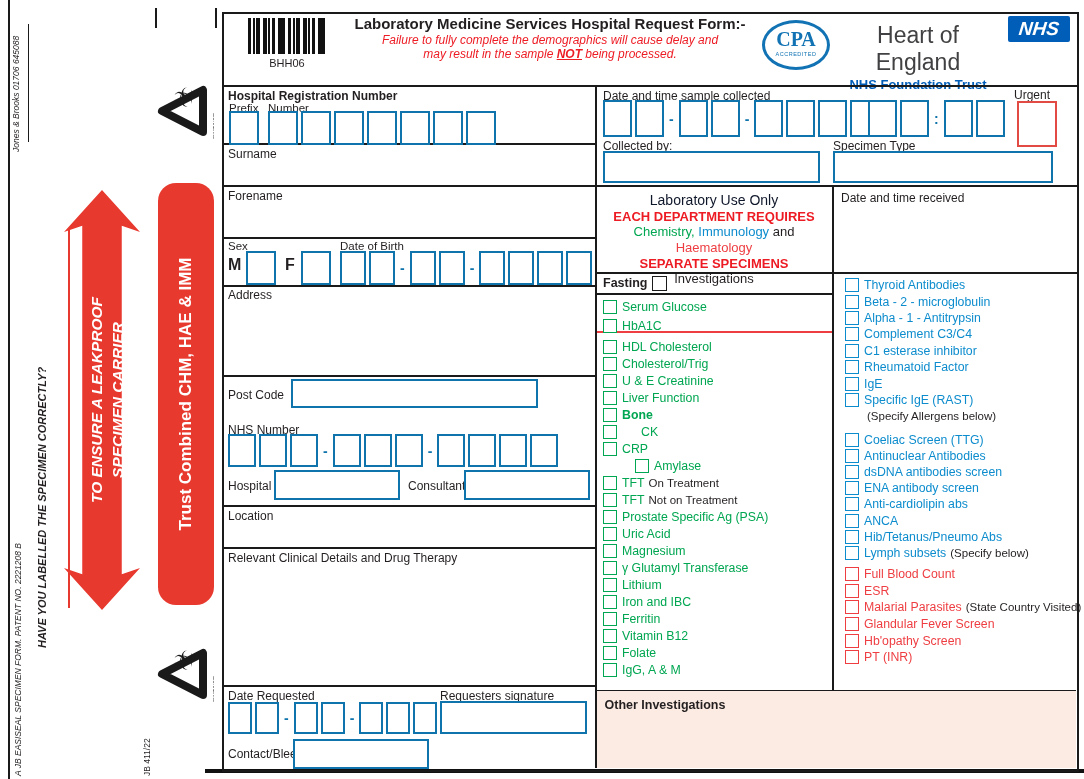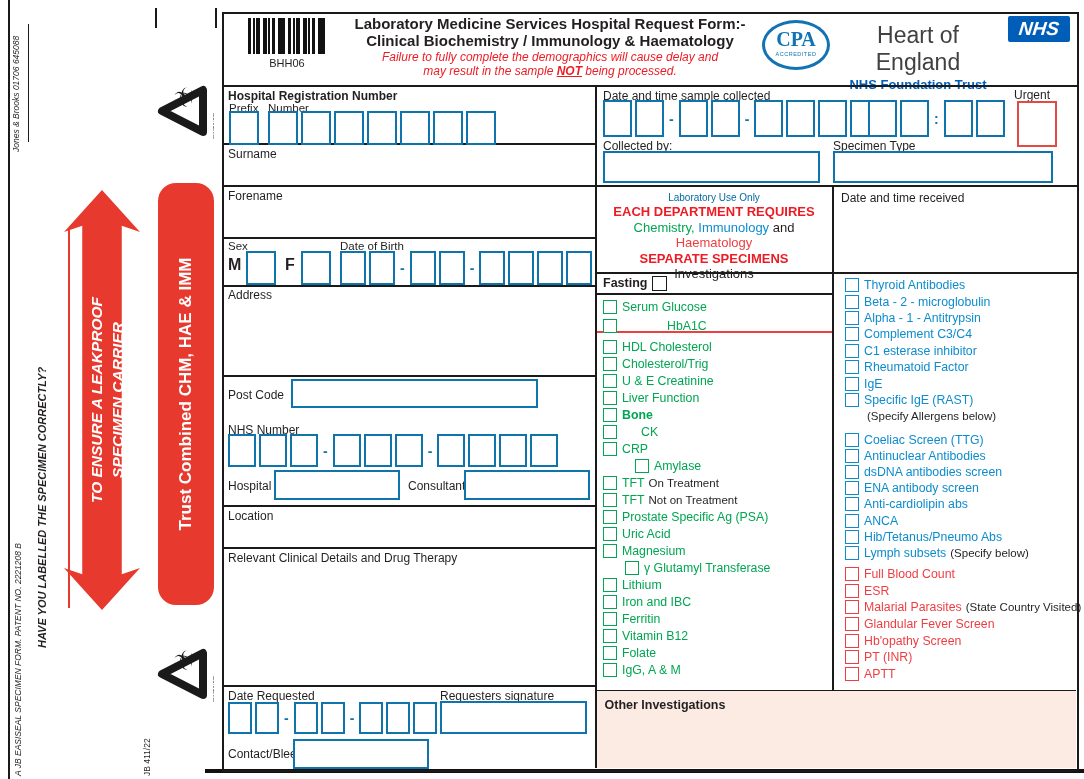--- a/index.html
+++ b/index.html
@@ -82,21 +82,20 @@
 
   <div class="abs" style="left:222px;top:12px;width:853px;height:756px;border:2px solid #1a1a1a;"></div>
 
   <div class="abs" style="left:248px;top:18px;width:78px;height:36px;background:
       repeating-linear-gradient(90deg,#111 0 2px,transparent 2px 5px),
       repeating-linear-gradient(90deg,#111 0 3px,transparent 3px 8px);"></div>
   <div class="abs" style="left:248px;top:57px;width:78px;text-align:center;font-size:11px;">BHH06</div>
 
   <div class="abs" style="left:332px;top:15px;width:436px;text-align:center;">
     <div class="bold" style="font-size:15px;">Laboratory Medicine Services Hospital Request Form:-</div>
-    <div class="bold" style="font-size:15px;">Clinical Biochemistry / Immunology &amp; Haematology</div>
     <div style="font-size:12px;font-style:italic;color:#ed1c24;line-height:1.2;margin-top:1px;">Failure to fully complete the demographics will cause delay and</div>
     <div style="font-size:12px;font-style:italic;color:#ed1c24;line-height:1.2;"><span>may result in the sample </span><span style="text-decoration:underline;font-weight:bold;">NOT</span><span> being processed.</span></div>
   </div>
 
   <div class="abs" style="left:762px;top:20px;width:62px;height:44px;border:3px solid #1173b4;border-radius:50%;text-align:center;">
     <div style="font-family:'Liberation Serif',serif;font-weight:bold;color:#1173b4;font-size:20px;margin-top:6px;line-height:1;">CPA</div>
     <div style="font-size:5.5px;color:#1173b4;letter-spacing:0.5px;margin-top:2px;">ACCREDITED</div>
   </div>
   <div class="abs" style="left:833px;top:22px;width:170px;text-align:center;">
     <div style="font-size:23px;color:#414143;">Heart of England</div>
@@ -270,21 +269,21 @@
       </span>
     </div>
   <div class="abs lab" style="left:1014px;top:88px;">Urgent</div>
   <div class="abs" style="left:1017px;top:101px;width:36px;height:42px;border:2px solid #e14b44;background:#fff;"></div>
   <div class="abs lab" style="left:603px;top:139px;">Collected by:</div>
   <div class="fieldbox" style="left:603px;top:151px;width:213px;height:28px;"></div>
   <div class="abs lab" style="left:833px;top:139px;">Specimen Type</div>
   <div class="fieldbox" style="left:833px;top:151px;width:216px;height:28px;"></div>
 
   <div class="abs" style="left:597px;top:192px;width:234px;text-align:center;line-height:1.2;">
-    <div style="font-size:10px;color:#0369a1;">Laboratory Use Only</div>
+    <div style="font-size:14px;color:#0f172a;">Laboratory Use Only</div>
     <div style="font-size:13px;font-weight:bold;color:#ed1c24;">EACH DEPARTMENT REQUIRES</div>
     <div style="font-size:13px;">
       <span style="color:#00a651;">Chemistry,</span>
       <span style="color:#0d8ccd;">Immunology</span>
       <span>and</span>
       <span style="color:#ee3e42;">Haematology</span>
     </div>
     <div style="font-size:13px;font-weight:bold;color:#ed1c24;">SEPARATE SPECIMENS</div>
     <div style="font-size:13px;">Investigations</div>
   </div>
@@ -292,21 +291,21 @@
   <div class="abs" style="left:841px;top:205px;width:228px;height:60px;"></div>
 
   <div class="abs bold" style="left:603px;top:276px;font-size:12.5px;">Fasting</div>
   <div class="abs" style="left:652px;top:276px;width:13px;height:13px;border:1.5px solid #1a1a1a;"></div>
 
   <div class="list green" style="left:603px;top:297px;">
       <div class="chk-row" style="height: 19px;">
         <span class="chk"></span>
         <span class="lbl">Serum Glucose</span>
       </div>
-      <div class="chk-row" style="height: 19px; justify-content: space-between;">
+      <div class="chk-row" style="height: 19px;">
         <span class="chk"></span>
         <span class="lbl">HbA1C</span>
       </div>
     </div>
   <div class="list green" style="left:603px;top:338px;">
       <div class="chk-row" style="height: 17px;">
         <span class="chk"></span>
         <span class="lbl">HDL Cholesterol</span>
       </div>
       <div class="chk-row" style="height: 17px;">
@@ -352,21 +351,21 @@
         <span class="lbl">Prostate Specific Ag (PSA)</span>
       </div>
       <div class="chk-row" style="height: 17px;">
         <span class="chk"></span>
         <span class="lbl">Uric Acid</span>
       </div>
       <div class="chk-row" style="height: 17px;">
         <span class="chk"></span>
         <span class="lbl">Magnesium</span>
       </div>
-      <div class="chk-row" style="height: 17px; margin-left: 22px;">
+      <div class="chk-row" style="height: 17px;">
         <span class="chk"></span>
         <span class="lbl">γ Glutamyl Transferase</span>
       </div>
       <div class="chk-row" style="height: 17px;">
         <span class="chk"></span>
         <span class="lbl">Lithium</span>
       </div>
       <div class="chk-row" style="height: 17px;">
         <span class="chk"></span>
         <span class="lbl">Iron and IBC</span>
@@ -480,23 +479,19 @@
         <span class="lbl">Glandular Fever Screen</span>
       </div>
       <div class="chk-row" style="height: 16.6px;">
         <span class="chk"></span>
         <span class="lbl">Hb'opathy Screen</span>
       </div>
       <div class="chk-row" style="height: 16.6px;">
         <span class="chk"></span>
         <span class="lbl">PT (INR)</span>
       </div>
-      <div class="chk-row" style="height: 16.6px;">
-        <span class="chk"></span>
-        <span class="lbl">APTT</span>
-      </div>
     </div>
 
   <div class="abs" style="left:596.5px;top:690px;width:479px;height:77px;background:#fcebe2;border-top:1.5px solid #1a1a1a;">
     <div class="bold" style="font-size:12.5px;margin:7px 0 0 8px;">Other Investigations</div>
   </div>
 
 </div>
 
 </body></html>

